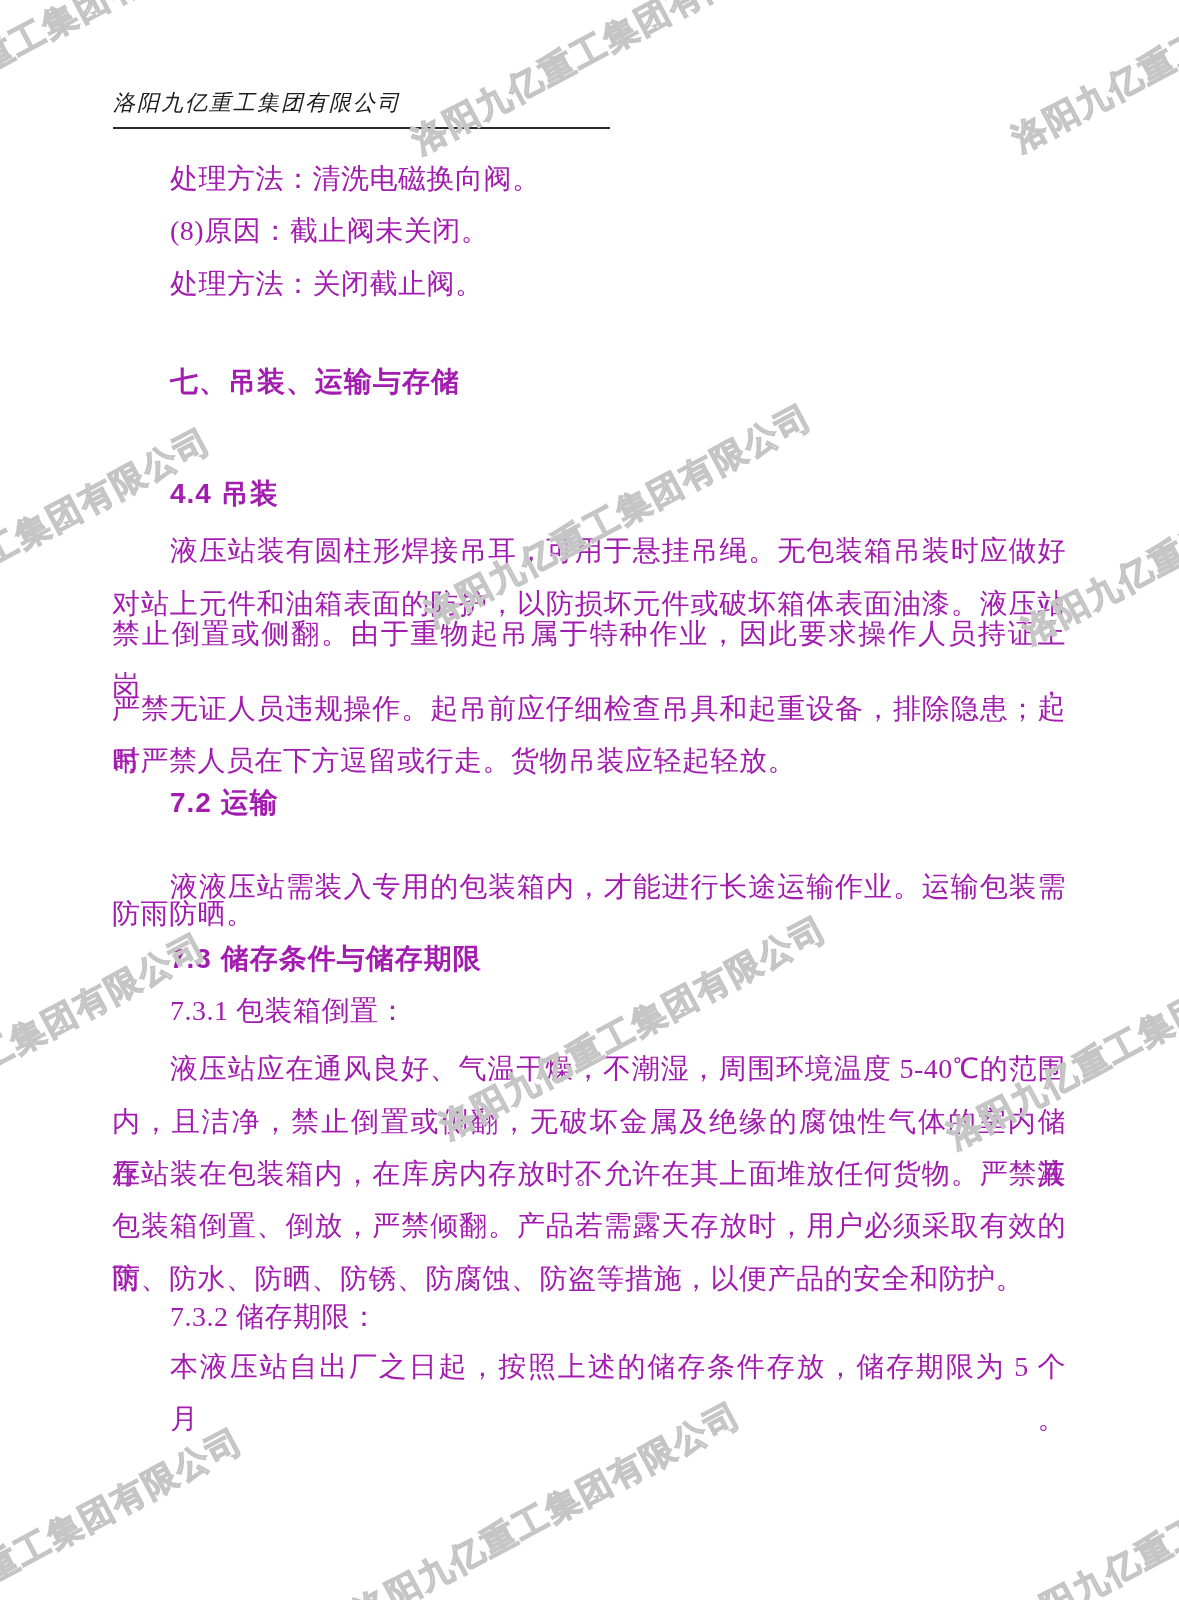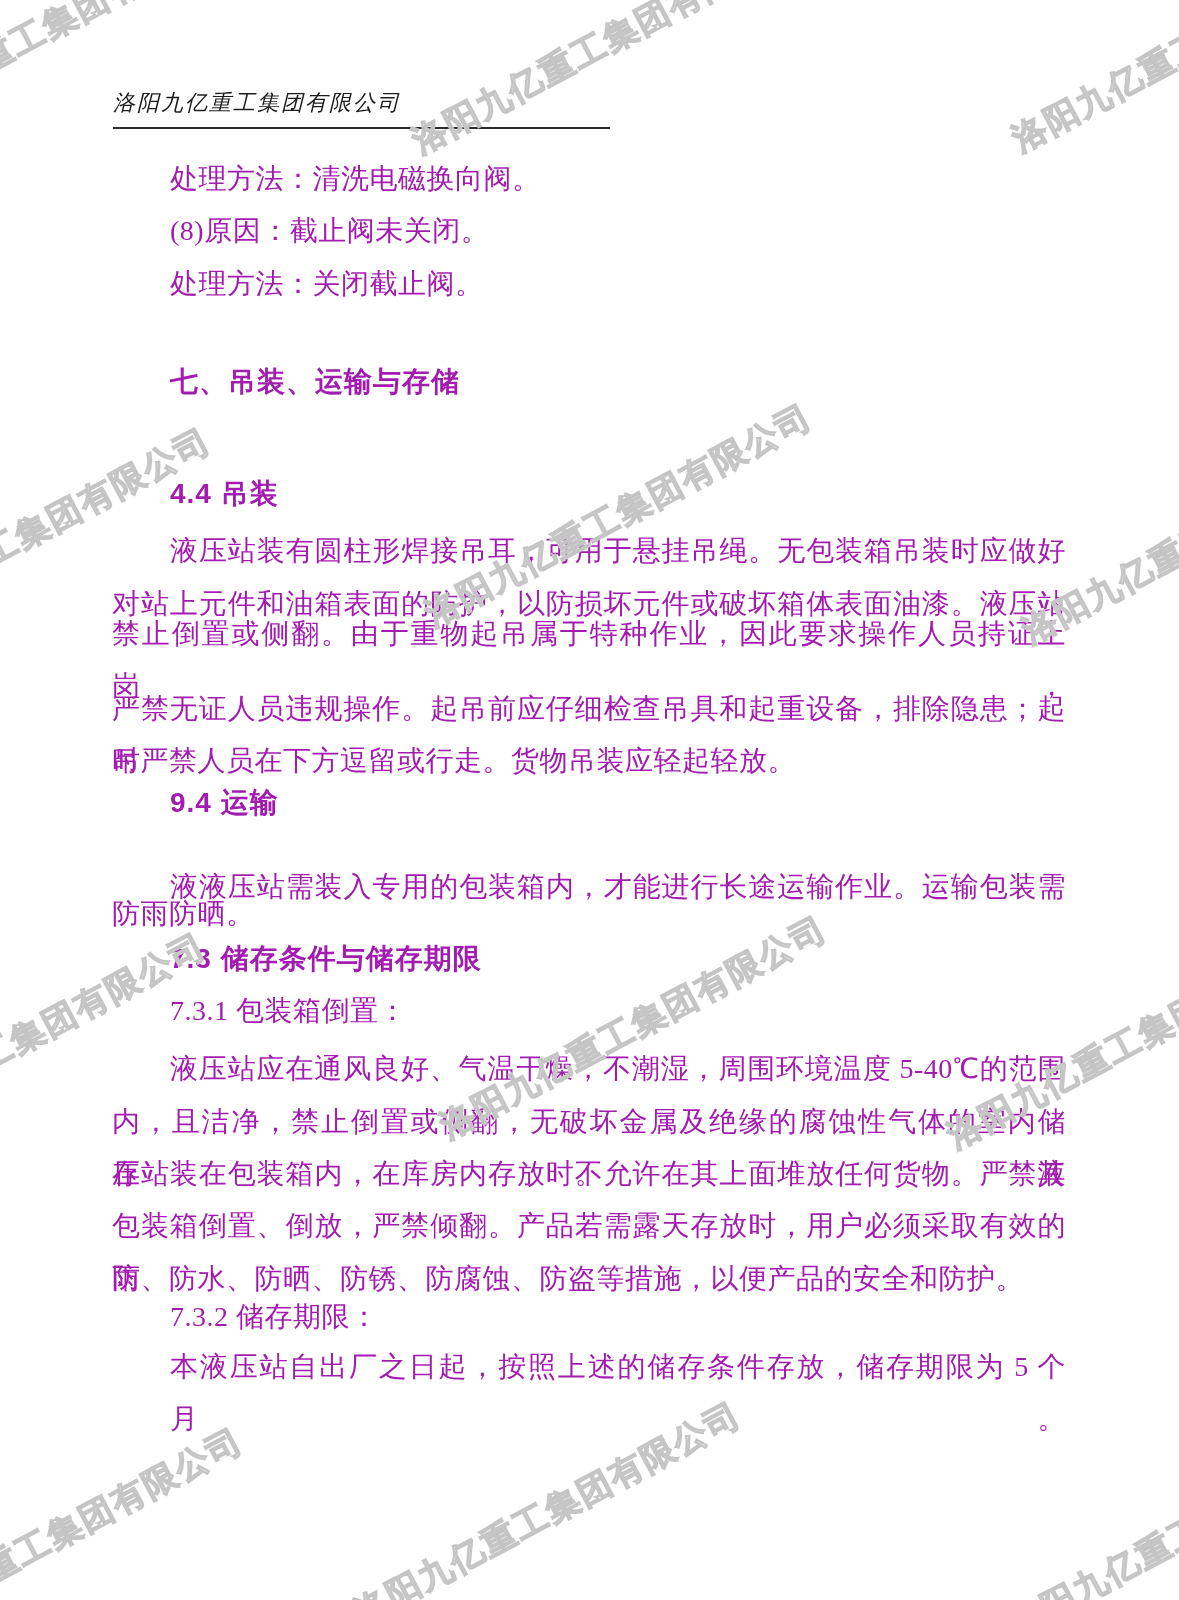--- a/index.html
+++ b/index.html
@@ -87,21 +87,21 @@
       <div class="line body indent" style="top: 153px;">处理方法：清洗电磁换向阀。</div>
       <div class="line body indent" style="top: 205px;">(8)原因：截止阀未关闭。</div>
       <div class="line body indent" style="top: 258px;">处理方法：关闭截止阀。</div>
       <div class="line h1 indent" style="top: 356px;">七、吊装、运输与存储</div>
       <div class="line h2 indent" style="top: 468px;">4.4 吊装</div>
       <div class="line body indent justify" style="top: 525px;">液压站装有圆柱形焊接吊耳，可用于悬挂吊绳。无包装箱吊装时应做好</div>
       <div class="line body justify" style="top: 578px;">对站上元件和油箱表面的防护，以防损坏元件或破坏箱体表面油漆。液压站</div>
       <div class="line body justify" style="top: 608px;">禁止倒置或侧翻。由于重物起吊属于特种作业，因此要求操作人员持证上岗，</div>
       <div class="line body justify" style="top: 683px;">严禁无证人员违规操作。起吊前应仔细检查吊具和起重设备，排除隐患；起吊</div>
       <div class="line body" style="top: 735px;">时严禁人员在下方逗留或行走。货物吊装应轻起轻放。</div>
-      <div class="line h2 indent" style="top: 777px;">9.4 运输</div>
+      <div class="line h2 indent" style="top: 777px;">7.2 运输</div>
       <div class="line body indent justify" style="top: 861px;">液液压站需装入专用的包装箱内，才能进行长途运输作业。运输包装需</div>
       <div class="line body" style="top: 888px;">防雨防晒。</div>
       <div class="line h2 indent" style="top: 933px;">7.3 储存条件与储存期限</div>
       <div class="line body indent" style="top: 985px;">7.3.1 包装箱倒置：</div>
       <div class="line body indent justify" style="top: 1043px;">液压站应在通风良好、气温干燥，不潮湿，周围环境温度 5-40℃的范围</div>
       <div class="line body justify" style="top: 1096px;">内，且洁净，禁止倒置或侧翻，无破坏金属及绝缘的腐蚀性气体的室内储存。液</div>
       <div class="line body justify" style="top: 1148px;">压站装在包装箱内，在库房内存放时不允许在其上面堆放任何货物。严禁其</div>
       <div class="line body justify" style="top: 1200px;">包装箱倒置、倒放，严禁倾翻。产品若需露天存放时，用户必须采取有效的防</div>
       <div class="line body" style="top: 1253px;">雨、防水、防晒、防锈、防腐蚀、防盗等措施，以便产品的安全和防护。</div>
       <div class="line body indent" style="top: 1291px;">7.3.2 储存期限：</div>

